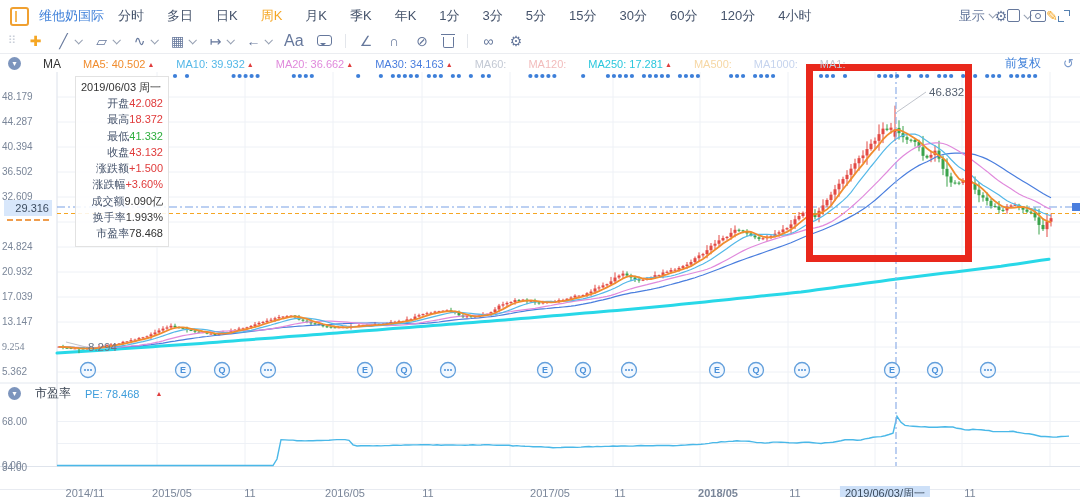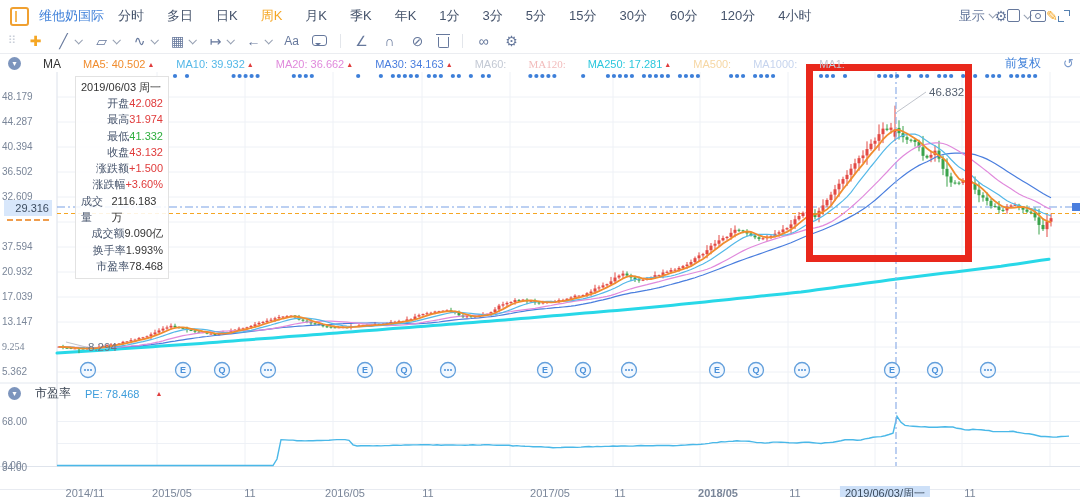--- a/index.html
+++ b/index.html
@@ -130,21 +130,21 @@
         </span>
         <span class="tool">
           <span class="g">↦</span>
           <i class="caret"></i>
         </span>
         <span class="tool">
           <span class="g">←</span>
           <i class="caret"></i>
         </span>
         <span class="tool">
-          <span class="g" style="font-size: 12px;">Aa</span>
+          <span class="g" style="font-size: 16px;">Aa</span>
         </span>
         <span class="tool">
           <span class="bubble"></span>
         </span>
         <span class="tdivider"></span>
         <span class="tool">
           <span class="g">∠</span>
         </span>
         <span class="tool">
           <span class="g">∩</span>
@@ -167,21 +167,21 @@
 
   <div class="legend">
     <span class="pane-toggle">▾</span>
     <span class="ind-label">MA</span>
     <span id="legend-items" style="display:flex;gap:22px;">
         <span class="legend-item" style="color: rgb(240, 140, 46);">MA5: 40.502<span class="tri">▲</span></span>
         <span class="legend-item" style="color: rgb(84, 184, 232);">MA10: 39.932<span class="tri">▲</span></span>
         <span class="legend-item" style="color: rgb(224, 138, 220);">MA20: 36.662<span class="tri">▲</span></span>
         <span class="legend-item" style="color: rgb(74, 126, 222);">MA30: 34.163<span class="tri">▲</span></span>
         <span class="legend-item" style="color: rgb(195, 201, 212);">MA60:</span>
-        <span class="legend-item" style="color: rgb(242, 188, 188); font-family: Liberation Serif, serif;">MA120:</span>
+        <span class="legend-item" style="color: rgb(242, 188, 188);">MA120:</span>
         <span class="legend-item" style="color: rgb(43, 199, 221);">MA250: 17.281<span class="tri">▲</span></span>
         <span class="legend-item" style="color: rgb(246, 215, 164);">MA500:</span>
         <span class="legend-item" style="color: rgb(198, 212, 238);">MA1000:</span>
         <span class="legend-item" style="color: rgb(195, 201, 212);">MA1:</span>
       </span>
     <span class="adjust">前复权</span>
     <span class="undo">↺</span>
   </div>
 
   <svg id="chart" width="1080" height="497">
@@ -883,60 +883,56 @@
       <text x="88" y="351" font-size="11.5" fill="#6a7486">8.294</text>
       <rect x="1072" y="203" width="8" height="8" fill="#4a7ede"></rect>
     </svg>
 
   <div id="y-axis">
       <div class="ylab" style="top: 91px;">48.179</div>
       <div class="ylab" style="top: 115.997px;">44.287</div>
       <div class="ylab" style="top: 141.001px;">40.394</div>
       <div class="ylab" style="top: 165.998px;">36.502</div>
       <div class="ylab" style="top: 191.001px;">32.609</div>
-      <div class="ylab" style="top: 241.002px;">37.594</div>
+      <div class="ylab" style="top: 241.002px;">24.824</div>
       <div class="ylab" style="top: 265.999px;">20.932</div>
       <div class="ylab" style="top: 291.002px;">17.039</div>
       <div class="ylab" style="top: 315.999px;">13.147</div>
       <div class="ylab" style="top: 341.003px; font-family: Liberation Serif, serif;">9.254</div>
       <div class="ylab" style="top: 366px;">5.362</div>
     </div>
   <div id="cur-price"><span>29.316</span></div>
   <div id="cur-dash"></div>
 
   <div class="tooltip">
     <div class="tt-date">2019/06/03 周一</div>
     <div id="tt-rows">
         <div class="tt-row">
           <span class="l">开盘</span>
           <span class="v-up">42.082</span>
         </div>
         <div class="tt-row">
           <span class="l">最高</span>
-          <span class="v-up">31.974</span>
+          <span class="v-up">18.372</span>
         </div>
         <div class="tt-row">
           <span class="l">最低</span>
           <span class="v-down">41.332</span>
         </div>
         <div class="tt-row">
           <span class="l">收盘</span>
           <span class="v-up">43.132</span>
         </div>
         <div class="tt-row">
           <span class="l">涨跌额</span>
           <span class="v-up">+1.500</span>
         </div>
         <div class="tt-row">
           <span class="l">涨跌幅</span>
           <span class="v-up">+3.60%</span>
-        </div>
-        <div class="tt-row">
-          <span class="l">成交量</span>
-          <span class="v-neutral">2116.183万</span>
         </div>
         <div class="tt-row">
           <span class="l">成交额</span>
           <span class="v-neutral">9.090亿</span>
         </div>
         <div class="tt-row">
           <span class="l">换手率</span>
           <span class="v-neutral">1.993%</span>
         </div>
         <div class="tt-row">

